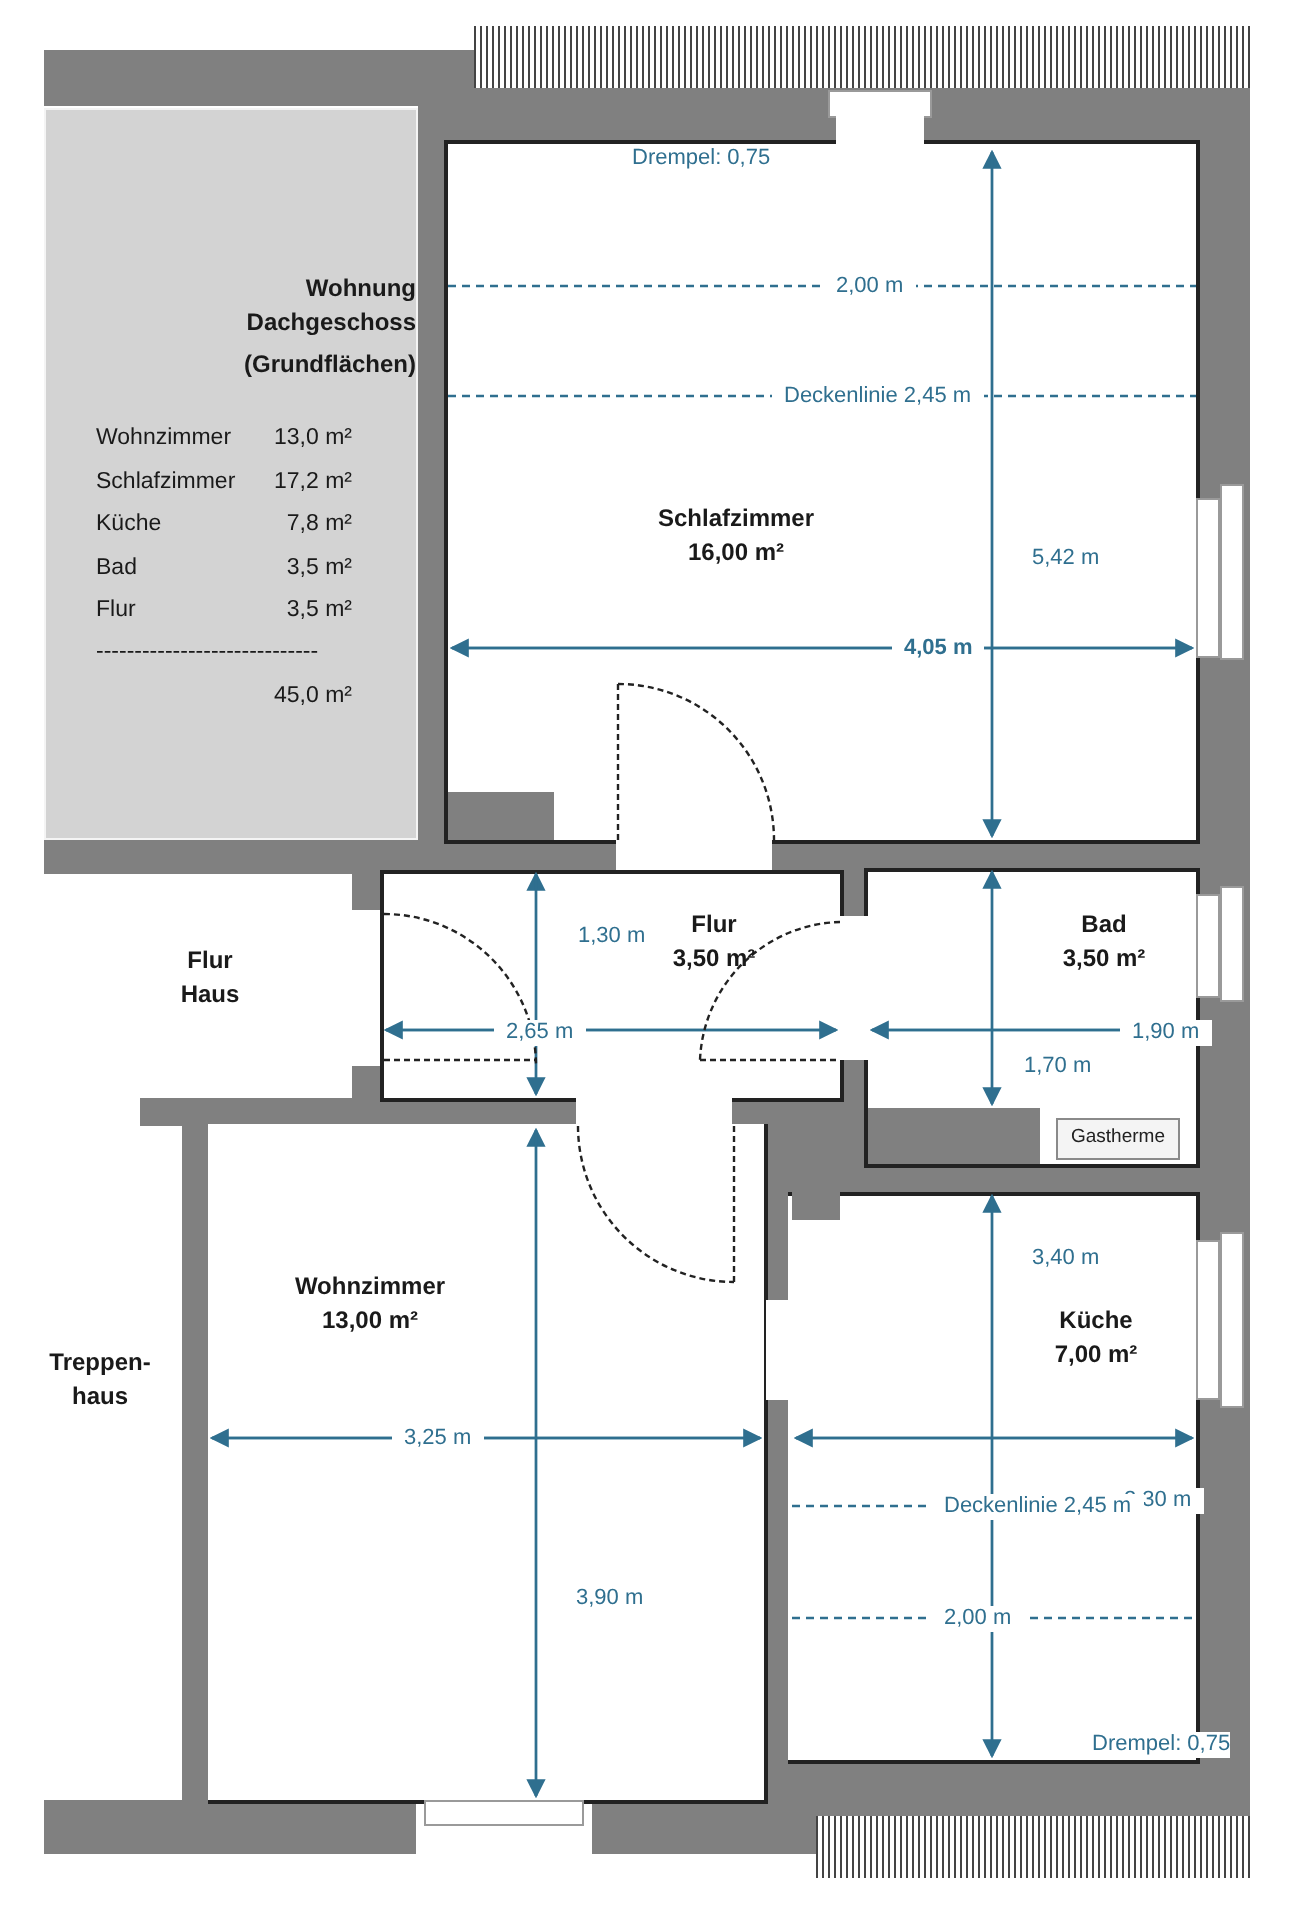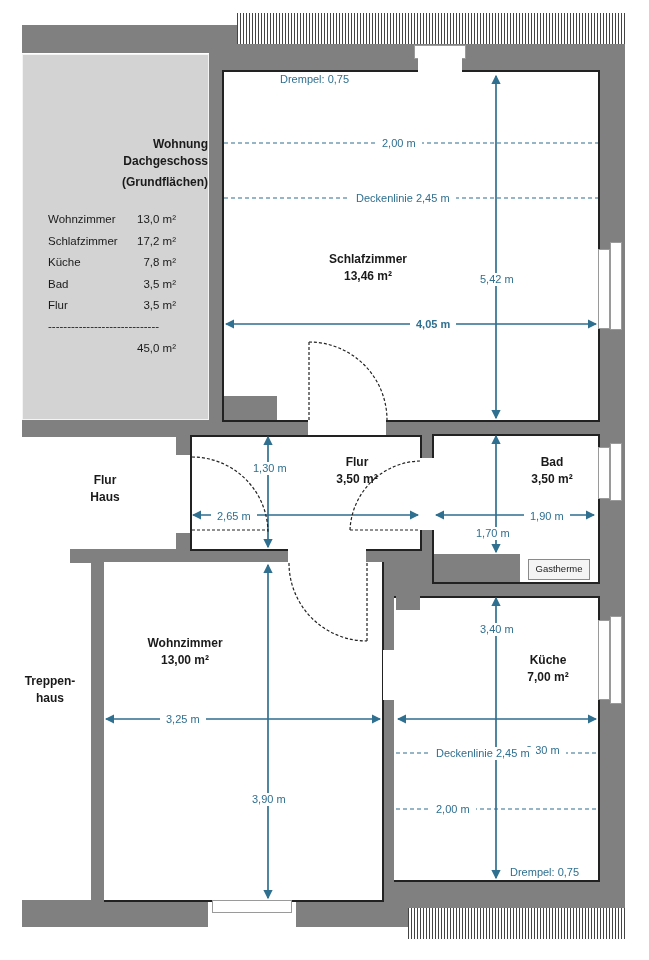--- a/index.html
+++ b/index.html
@@ -3,21 +3,21 @@
 <meta charset="utf-8">
 <style>
   html, body { margin:0; padding:0; background:#ffffff; }
   body { width:649px; height:960px; position:relative; overflow:hidden; font-family:"Liberation Sans", sans-serif; }
   .wall { position:absolute; background:#808080; }
   .room { position:absolute; background:#ffffff; border:2px solid #222; box-sizing:border-box; }
   .white { position:absolute; background:#ffffff; }
   .winbox { position:absolute; background:#ffffff; border:1px solid #9a9a9a; box-sizing:border-box; }
   .hatch { position:absolute; background: repeating-linear-gradient(90deg, #444 0px, #444 1px, #ffffff 1px, #ffffff 3px); }
   .lbl { position:absolute; font-weight:bold; color:#1a1a1a; font-size:12px; text-align:center; line-height:17px; white-space:nowrap; }
-  .dim { position:absolute; color:#2f6f8f; font-size:11px; white-space:nowrap; background:#ffffff; padding:0 6px; line-height:13px; }
+  .dim { position:absolute; color:#2f6f8f; font-size:11px; white-space:nowrap; background:#ffffff; padding:0 6px; line-height:13px;margin-left:36px; }
   .legend { position:absolute; left:22px; top:54px; width:187px; height:366px; background:#d3d3d3; border:1px solid #f4f4f4; box-sizing:border-box; }
   .legend .title { position:absolute; left:0; width:100%; text-align:right; font-weight:bold; font-size:12px; color:#1a1a1a; line-height:18px; }
   .legend .row { position:absolute; left:25px; width:128px; font-size:11.5px; color:#1a1a1a; }
   .legend .row .v { position:absolute; right:0; top:0; }
   .gasbox { position:absolute; background:#f4f4f4; border:1px solid #8a8a8a; font-size:9.5px; color:#222; text-align:center; line-height:18px; box-sizing:border-box; }
   svg.overlay { position:absolute; left:0; top:0; }
 </style>
 </head>
 <body>
 
@@ -132,21 +132,21 @@
     <path d="M420,461 A72,72 0 0 0 350,530"></path>
     <line x1="350" y1="530" x2="420" y2="530"></line>
 
     <line x1="367" y1="563" x2="367" y2="641"></line>
     <path d="M289,563 A78,78 0 0 0 367,641"></path>
   </g>
 </svg>
 
 <div class="lbl" style="left:318px;top:251px;width:100px;">
   <div>Schlafzimmer</div>
-  <div>13,46 m²</div>
+  <div>16,00 m²</div>
 </div>
 <div class="lbl" style="left:322px;top:454px;width:70px;">
   <div>Flur</div>
   <div>3,50 m²</div>
 </div>
 <div class="lbl" style="left:522px;top:454px;width:60px;">
   <div>Bad</div>
   <div>3,50 m²</div>
 </div>
 <div class="lbl" style="left:135px;top:635px;width:100px;">

